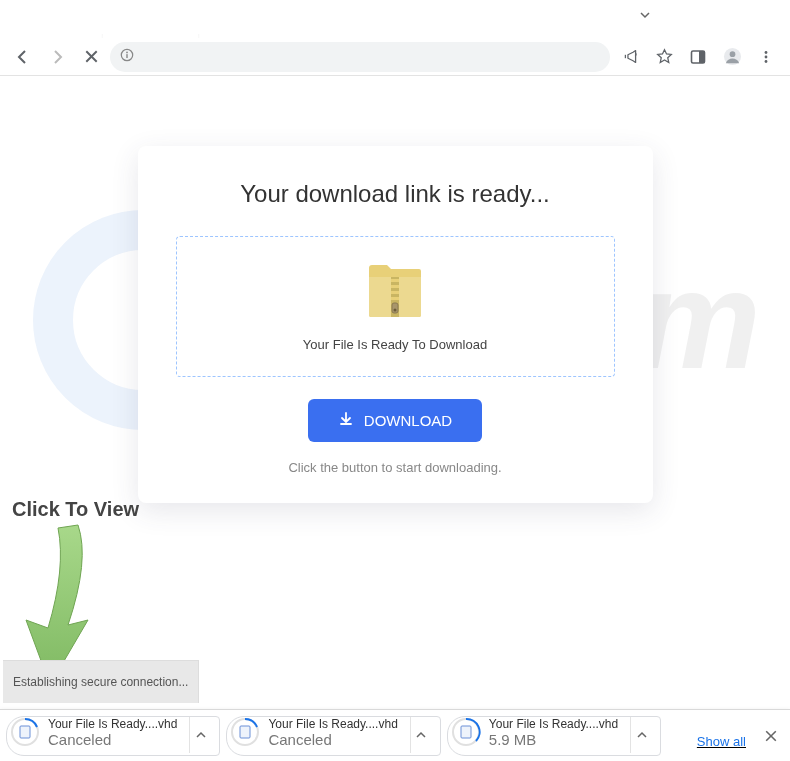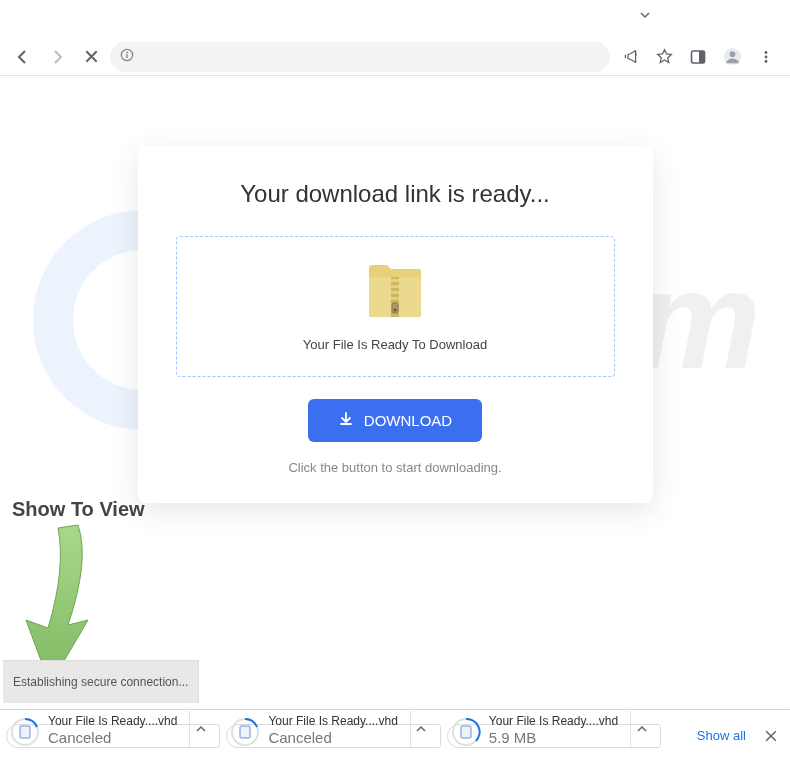--- a/index.html
+++ b/index.html
@@ -47,27 +47,27 @@
     
     .ctv{position:absolute; left:12px; top:498px; z-index:2;}
     .ctv-text{font-size:20px; font-weight:700; color:#444; text-shadow:0 1px 1px rgba(255,255,255,.6);}
     .arrow{position:absolute; left:18px; top:520px; z-index:2;}
     
     
     .status{position:absolute; left:3px; bottom:58px; background:#e8e8e8; color:#555; font-size:12px; padding:14px 10px; z-index:2; border-top:1px solid #ddd; border-right:1px solid #ddd;}
     
     
     .shelf{position:absolute; left:0; right:0; bottom:0; height:52px; background:#fff; border-top:1px solid #d9d9d9; display:flex; align-items:center; padding:0 6px; gap:6px; z-index:2; box-shadow:0 0 4px rgba(0,0,0,.06);}
-    .dl-item{height:24px; border:1px solid #dadce0; border-radius:18px 4px 4px 18px; display:flex; align-items:flex-end; padding:0 8px 0 3px; gap:8px; min-width:185px;}
+    .dl-item{height:40px; border:1px solid #dadce0; border-radius:18px 4px 4px 18px; display:flex; align-items:flex-start; padding:0 8px 0 3px; gap:8px; min-width:185px;}
     .dl-icon{width:30px; height:30px; border-radius:50%; display:flex; align-items:center; justify-content:center; position:relative;}
     .dl-texts{display:flex; flex-direction:column; line-height:1.2;}
     .dl-name{font-size:12px; color:#333;}
     .dl-stat{font-size:15px; color:#777;}
     .dl-chev{width:22px; height:36px; display:flex; align-items:center; justify-content:center; border-left:1px solid #e3e3e3; margin-left:4px; color:#666;}
-    .shelf-right{margin-left:auto; display:flex; align-items:center; gap:12px;}
+    .shelf-right{margin-left:auto; display:flex; align-items:flex-end; gap:12px;text-decoration:underline;}
     .show-all{color:#1a73e8; font-size:13px; cursor:pointer;}
     .shelf-close{width:26px;height:26px;display:flex;align-items:center;justify-content:center;color:#666;}
   </style>
 </head>
 <body>
 
 <div class="watermark">
   <div class="wm-circle">
       <div class="wm-handle"></div>
     </div>
@@ -273,21 +273,21 @@
             <path d="M8 2v8M4 7l4 4 4-4M3 13h10" stroke="#fff" stroke-width="1.8" fill="none" stroke-linecap="round"></path>
           </svg>
       </span>
       <span>DOWNLOAD</span>
     </button>
     <div class="hint">Click the button to start downloading.</div>
   </div>
 </div>
 
 <div class="ctv">
-  <div class="ctv-text">Show To View</div>
+  <div class="ctv-text">Click To View</div>
 </div>
 <div class="arrow">
   <svg width="90" height="170" viewBox="0 0 90 170">
     <defs>
         <linearGradient id="ag" x1="0" y1="0" x2="0" y2="1">
           <stop offset="0" stop-color="#a8d88a"></stop>
           <stop offset="1" stop-color="#7fb962"></stop>
         </linearGradient>
       </defs>
     <path d="M60 5 Q72 40 50 105 L70 100 L32 165 L8 100 L30 108 Q48 48 40 8 Z" fill="url(#ag)" stroke="#6fa452" stroke-width="1"></path>

